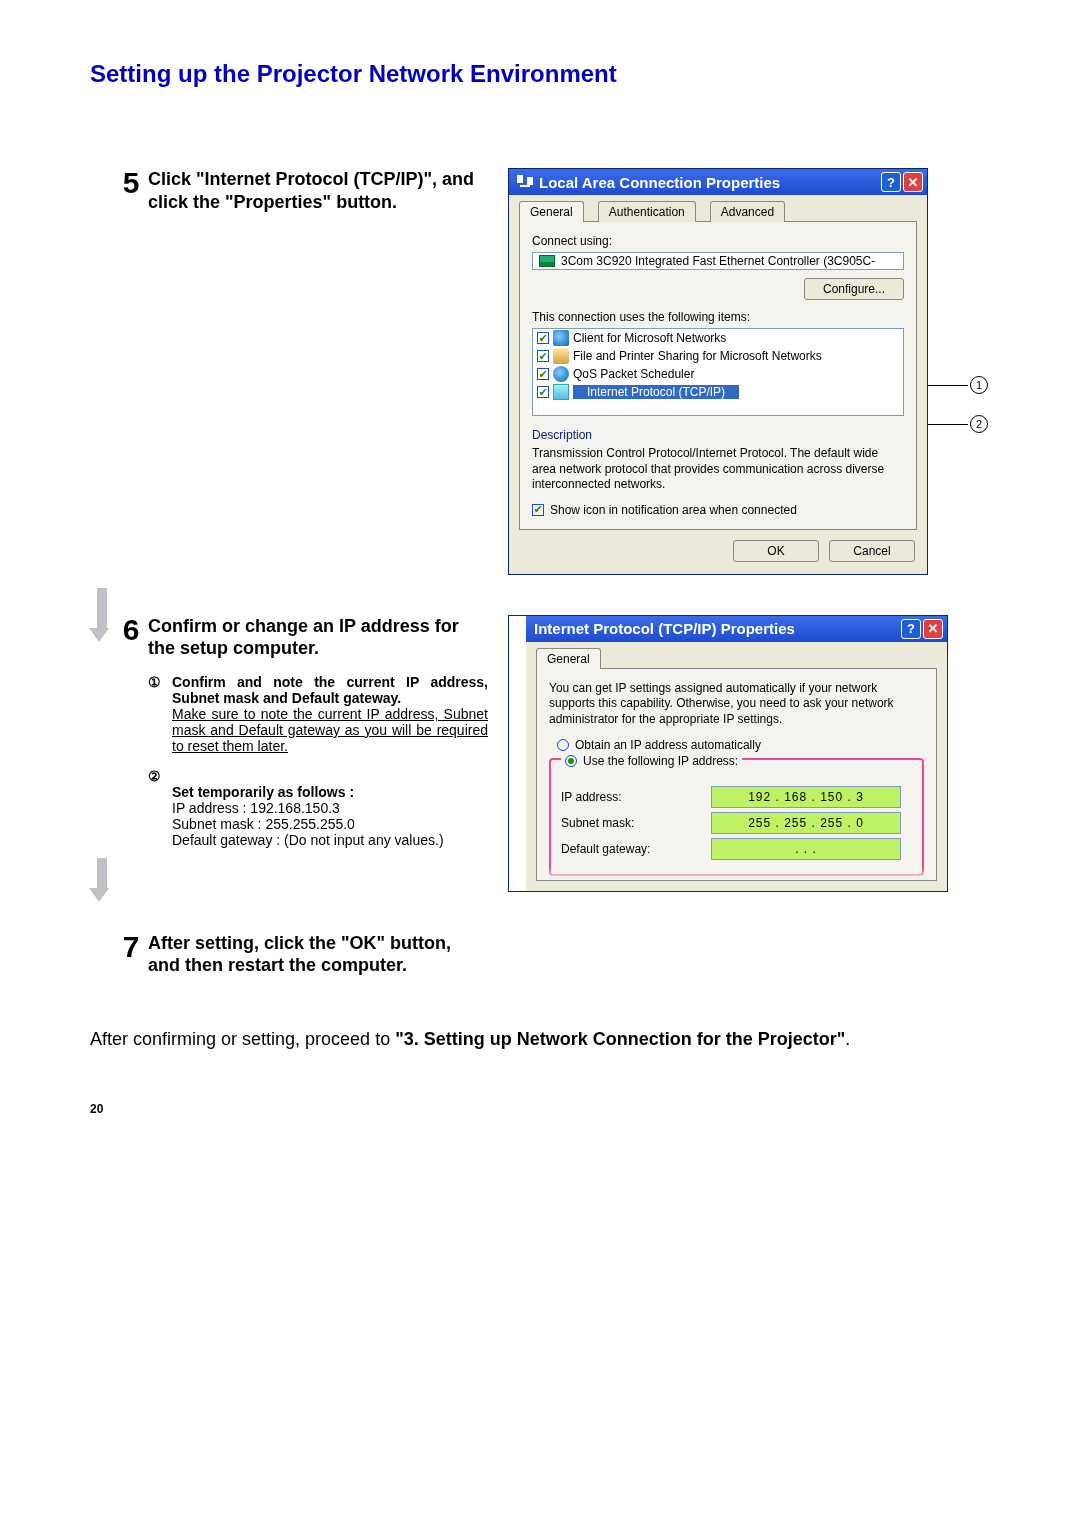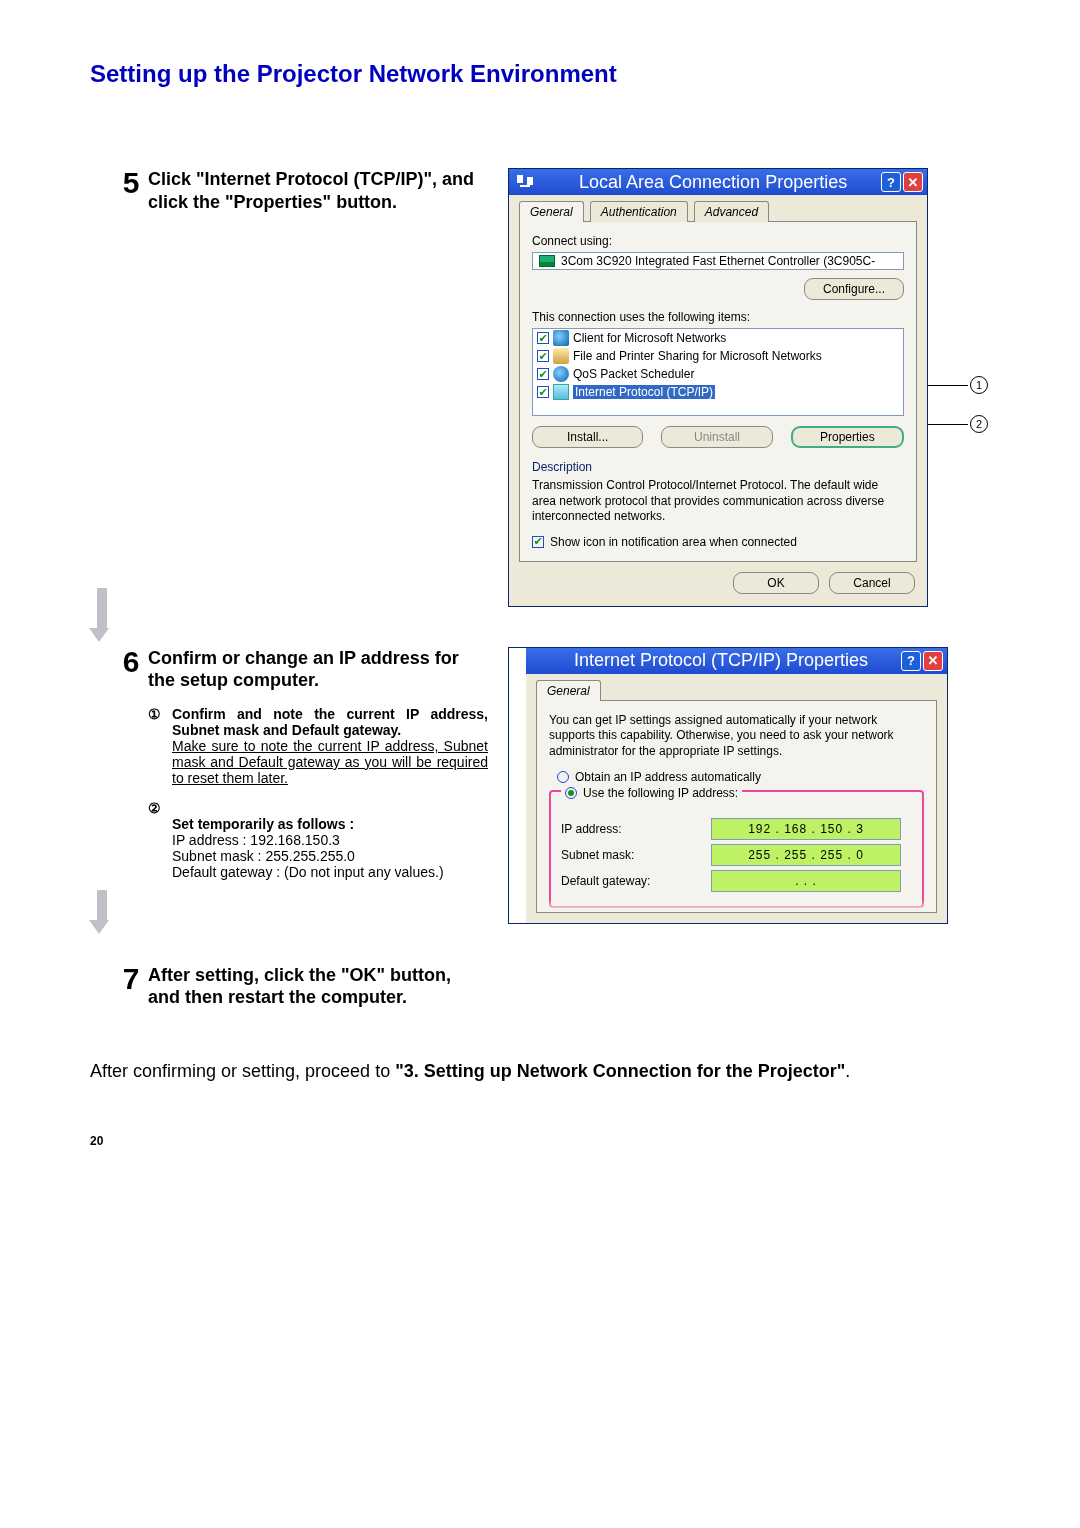--- a/index.html
+++ b/index.html
@@ -108,43 +108,42 @@
     padding: 0 4px 0 8px;
   }
   .xp-title-icon-net {
     width: 16px; height: 14px;
     margin-right: 6px;
     background:
       linear-gradient(#fff,#fff) left 0 top 0/6px 8px no-repeat,
       linear-gradient(#fff,#fff) right 0 top 2px/6px 8px no-repeat,
       linear-gradient(#fff,#fff) center bottom 2px/10px 2px no-repeat;
   }
-  .xp-title-text { font-weight: normal; flex: 1; font-size: 18px; margin-left: 40px; }
+  .xp-title-text { font-weight: bold; flex: 1; font-size: 15px; }
   .xp-title-btn {
     width: 20px; height: 20px;
     margin-left: 2px;
     border: 1px solid #fff;
     border-radius: 3px;
     display: inline-flex;
     align-items: center; justify-content: center;
     font-weight: bold;
     color: #fff;
     font-size: 13px;
   }
   .xp-help { background: #1e60d8; }
   .xp-close { background: #e04040; }
   .xp-body {
     background: #ece9d8;
     padding: 6px 10px 10px 10px;
   }
   .xp-tabs {
     display: flex;
-    gap: 4px;
+    gap: 12px;
     margin-bottom: -1px;
-    font-style: italic;
   }
   .xp-tab {
     border: 1px solid #888;
     border-bottom: none;
     padding: 3px 10px;
     background: #ece9d8;
     border-top-left-radius: 3px;
     border-top-right-radius: 3px;
     margin-right: 2px;
     font-size: 12px;
@@ -173,21 +172,21 @@
   .xp-nic-icon {
     width: 16px; height: 12px;
     background: linear-gradient(#2a7 60%, #083 60%);
     border: 1px solid #063;
     flex-shrink: 0;
   }
   .xp-btn {
     border: 1px solid #888;
     background: #ece9d8;
     padding: 3px 0;
-    border-radius: 9px;
+    border-radius: 3px;
     text-align: center;
     font-size: 12px;
     display: inline-block;
   }
   .xp-btn-row-right { text-align: right; margin-top: 8px; }
   .xp-items-box {
     border: 1px solid #7f9db9;
     background: #fff;
     height: 88px;
     overflow: hidden;
@@ -215,21 +214,21 @@
     flex-shrink: 0;
     display: inline-block;
   }
   .ic-client { background: radial-gradient(circle at 40% 40%, #8cf, #06a); border-radius: 2px; }
   .ic-file { background: linear-gradient(#ffe9a8,#d0a040); border-radius: 2px; }
   .ic-qos { background: radial-gradient(circle at 40% 40%, #8cf, #06a); border-radius: 50%; }
   .ic-tcp { background: linear-gradient(#aef,#5bd); border: 1px solid #3a8; }
   .xp-item.selected .txt {
     background: #316ac5;
     color: #fff;
-    padding: 0 2px;
+    padding: 0 14px;
   }
   .xp-btn-row-3 {
     display: flex;
     justify-content: space-between;
     margin-top: 10px;
     gap: 18px;
   }
   .xp-btn-row-3 .xp-btn { flex: 1; }
   .xp-btn.disabled { color: #888; }
   .xp-btn.focused { border: 2px solid #4a8; padding: 2px 0; }
@@ -397,25 +396,20 @@
               <span class="xp-check">✔</span>
               <span class="xp-item-icon ic-qos"></span>
               <span class="txt">QoS Packet Scheduler</span>
             </div>
             <div class="xp-item selected">
               <span class="xp-check">✔</span>
               <span class="xp-item-icon ic-tcp"></span>
               <span class="txt">Internet Protocol (TCP/IP)</span>
             </div>
           </div>
-          <div class="xp-btn-row-3">
-            <span class="xp-btn">Install...</span>
-            <span class="xp-btn disabled">Uninstall</span>
-            <span class="xp-btn focused">Properties</span>
-          </div>
           <div class="xp-fieldset-label">Description</div>
           <div class="xp-desc">Transmission Control Protocol/Internet Protocol. The default wide area network protocol that provides communication across diverse interconnected networks.</div>
           <div class="xp-bottom-check">
             <span class="xp-check">✔</span>
             <span>Show icon in notification area when connected</span>
           </div>
         </div>
         <div class="xp-dialog-buttons">
           <span class="xp-btn">OK</span>
           <span class="xp-btn">Cancel</span>

